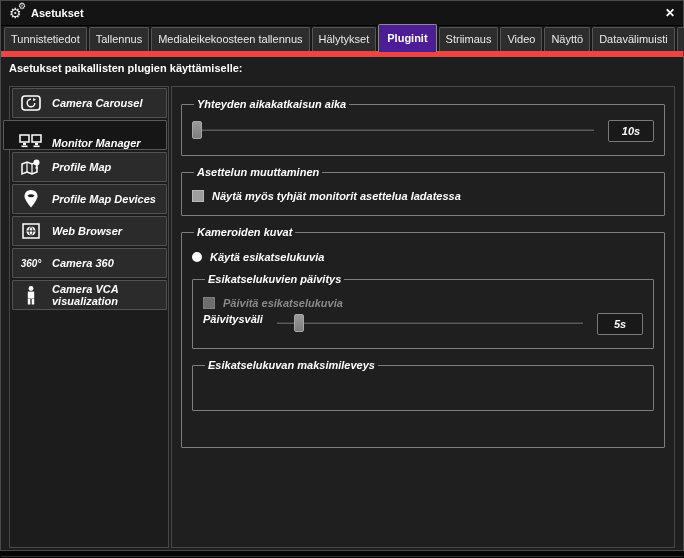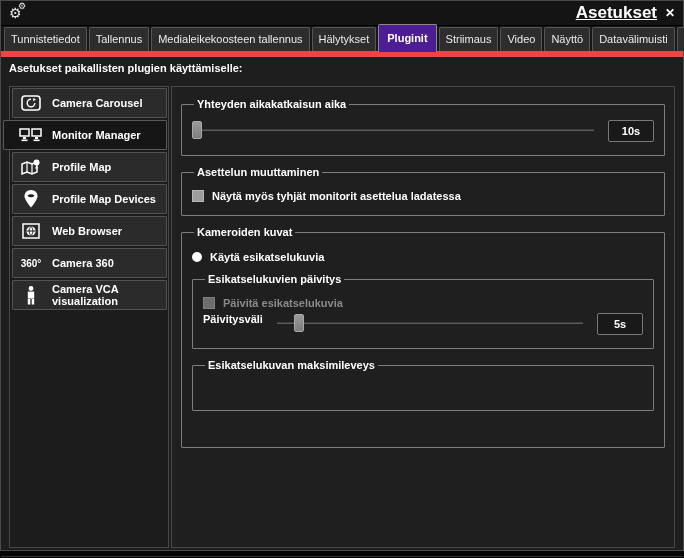--- a/index.html
+++ b/index.html
@@ -13,21 +13,21 @@
     border:1px solid #4a4a4a; position:relative;
   }
   
   .titlebar {
     height:25px; background:#141414; display:flex; align-items:center;
     padding:0 8px; border-bottom:1px solid #000;
   }
   .gears { position:relative; width:22px; height:18px; color:#e8e8e8; }
   .gears .g1 { position:absolute; left:0; top:0; font-size:14px; line-height:18px; }
   .gears .g2 { position:absolute; left:9px; top:-4px; font-size:9px; line-height:12px; }
-  .win-title { flex:1; text-align:right; color:#fff; font-size:17px; font-weight:bold;text-decoration:underline; }
+  .win-title { flex:1; text-align:left; color:#fff; font-size:11px; font-weight:bold; }
   .close-btn { color:#fff; font-size:12px; font-weight:bold; width:18px; text-align:right; cursor:default; }
   
   .tabbar {
     display:flex; align-items:flex-end; background:#171717;
     padding:5px 3px 0 3px; border-bottom:6px solid #ef4444; height:31px;
   }
   .tab {
     background:#2d2d2d; border:1px solid #565656; border-bottom:none;
     color:#eaeaea; font-size:11px; padding:5px 6px 6px;
     margin-right:2px; white-space:nowrap; border-radius:2px 2px 0 0;
@@ -35,34 +35,35 @@
   .tab.active {
     background:#4c1d95; border-color:#8a8a8a; font-weight:bold;
     padding:7px 8px 8px; margin-bottom:-1px; color:#fff;
   }
   
   .subtitle {
     color:#fff; font-size:11px; font-weight:bold; padding:5px 8px 4px;
     height:21px;
   }
   
-  .bodyrow { display:flex; padding:8px 8px; height:478px; }
+  .bodyrow { display:flex; padding:8px 8px; height:478px;font-style:italic; }
   .sidebar {
     width:160px; border:1px solid #484848; background:#1c1c1c;
     padding:1px 0 0 1px; flex-shrink:0;
   }
   .side-item {
     height:30px; display:flex; align-items:center; gap:8px;
     background:#2b2b2b; border:1px solid #525252; margin:0 1px 2px 1px;
     color:#fff; font-size:11px; font-weight:bold; padding:0 5px;
     border-radius:1px;
   }
   .side-item.selected {
     background:#161616; margin-left:-8px; padding-left:14px;
     border-color:#5a5a5a;
+    align-items:flex-end;
   }
   .side-icon { width:26px; display:flex; justify-content:center; align-items:center; flex-shrink:0; }
   .icon-360 { font-size:10px; font-weight:bold; color:#fff; letter-spacing:0; }
   
   .content {
     flex:1; border:1px solid #484848; margin-left:2px; background:#1f1f1f;
     padding:11px 9px 8px; overflow:hidden;
   }
   fieldset {
     border:1px solid #7d7d7d; border-radius:1px; margin:0 0 10px 0;

